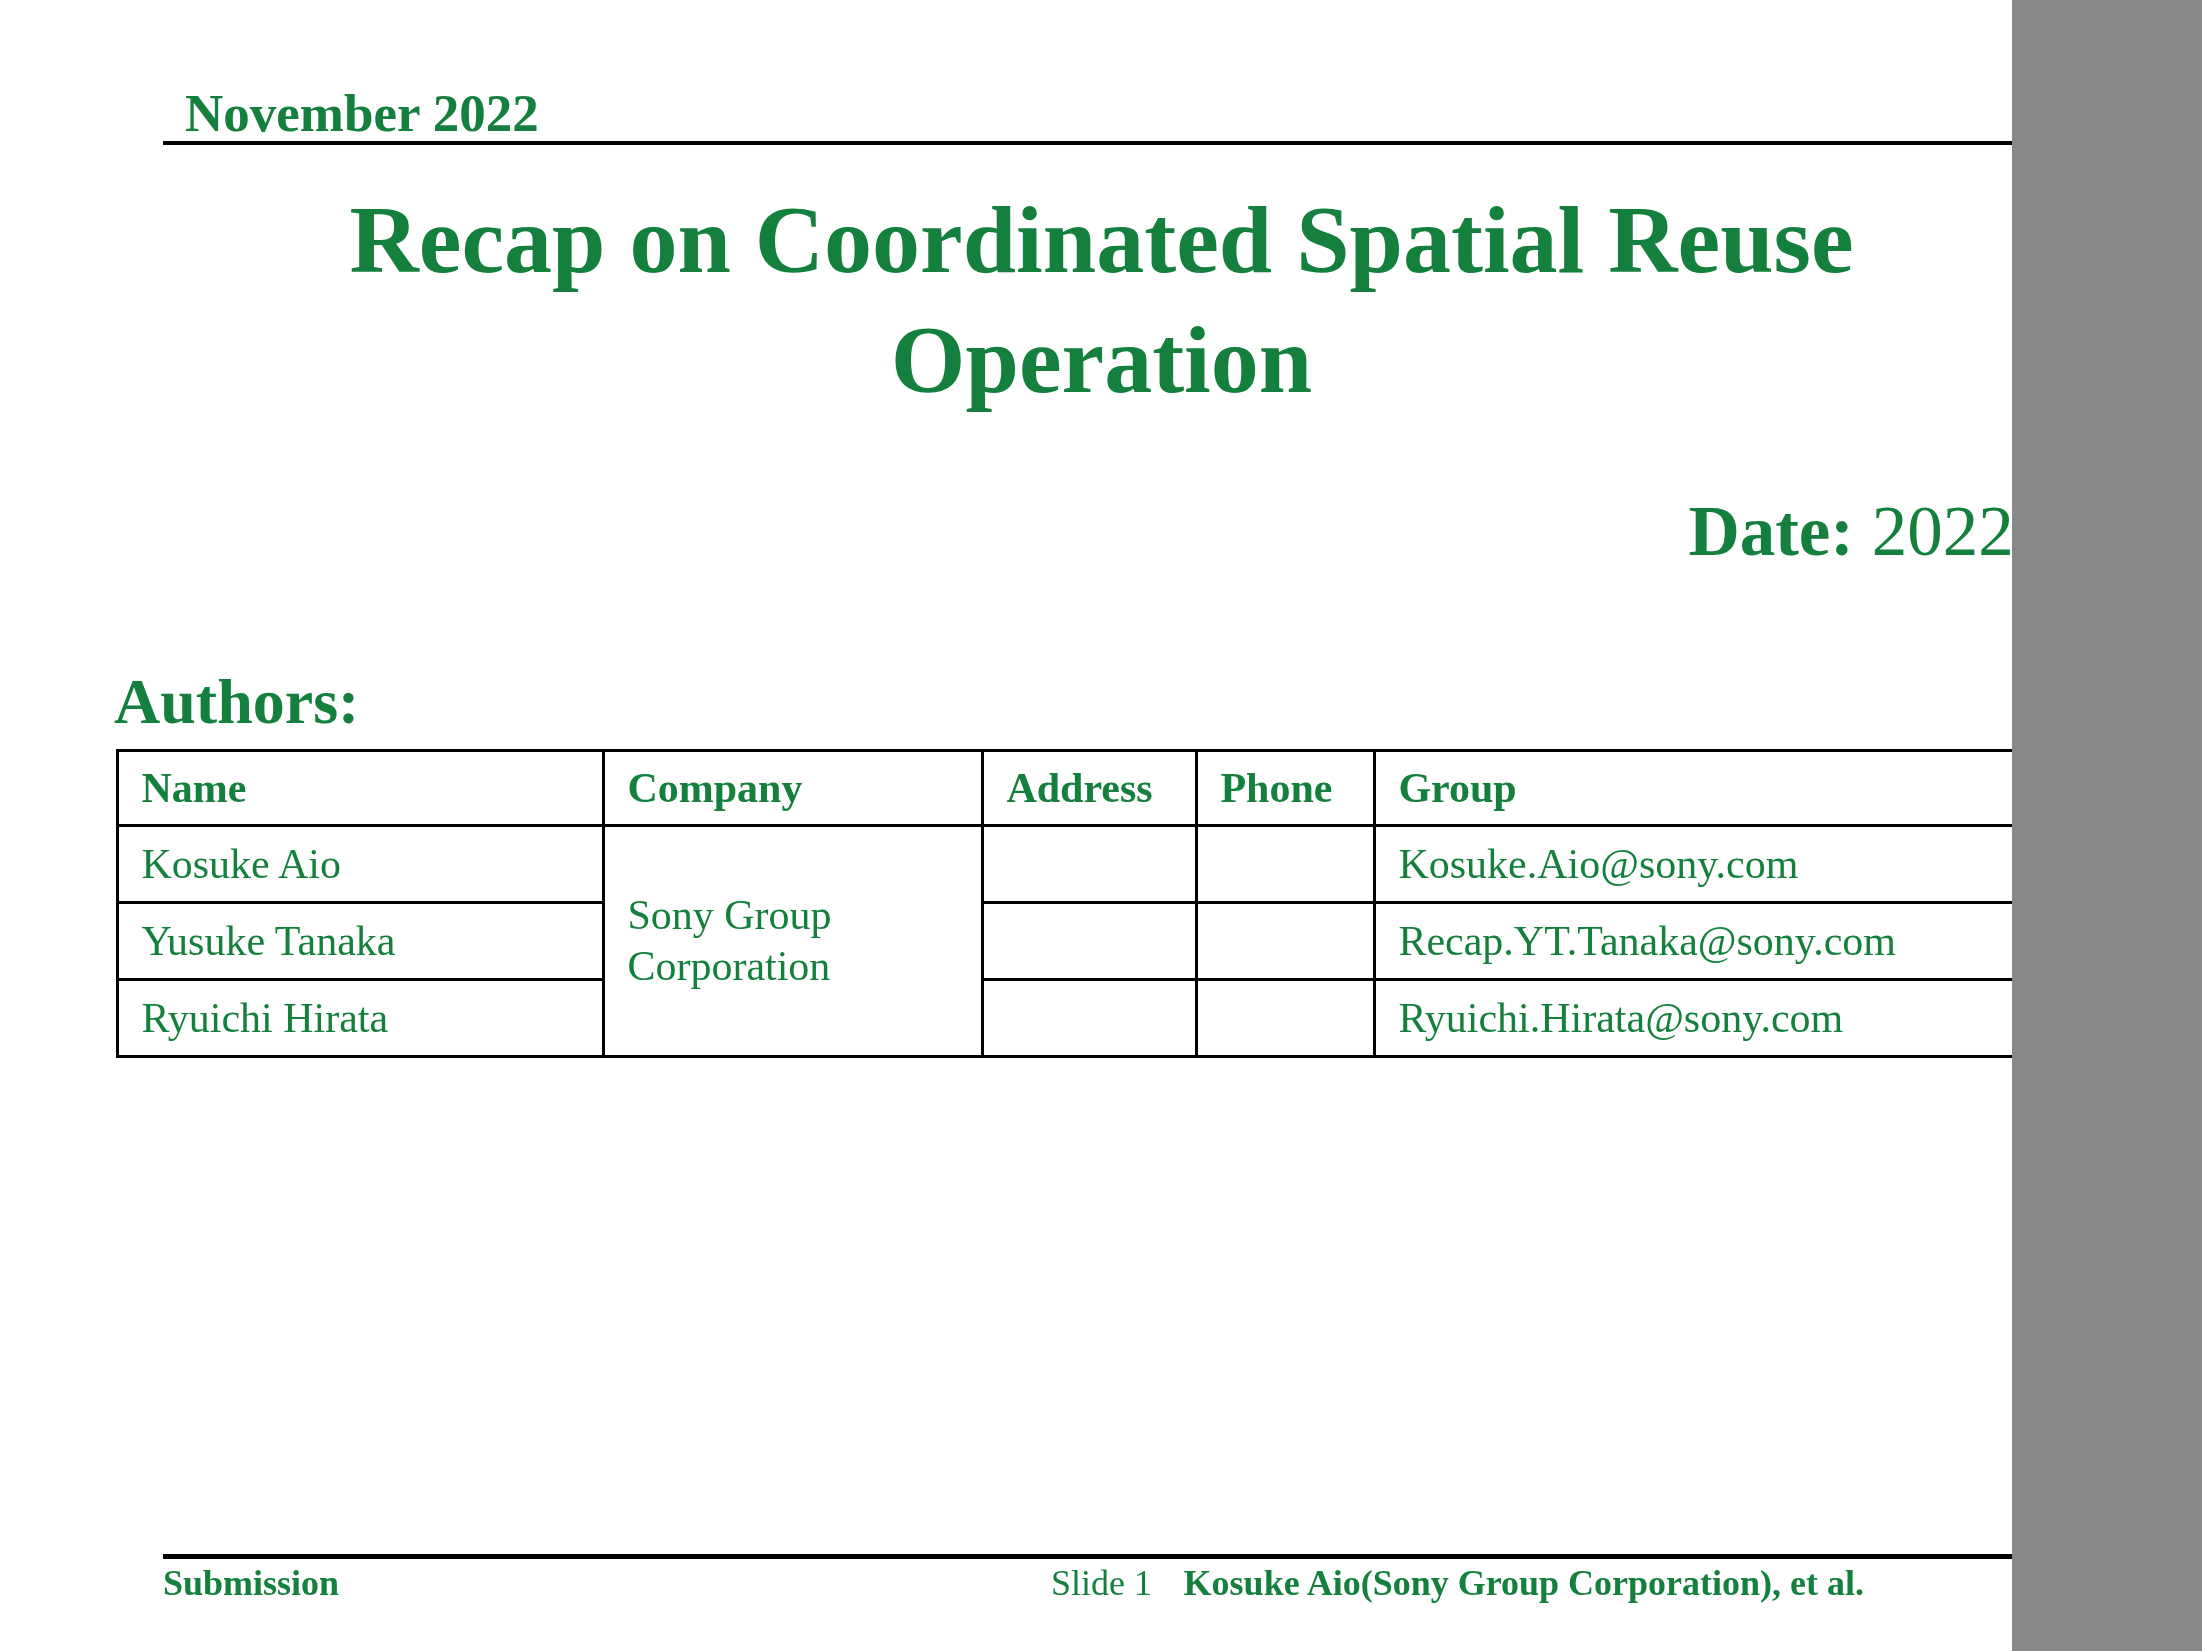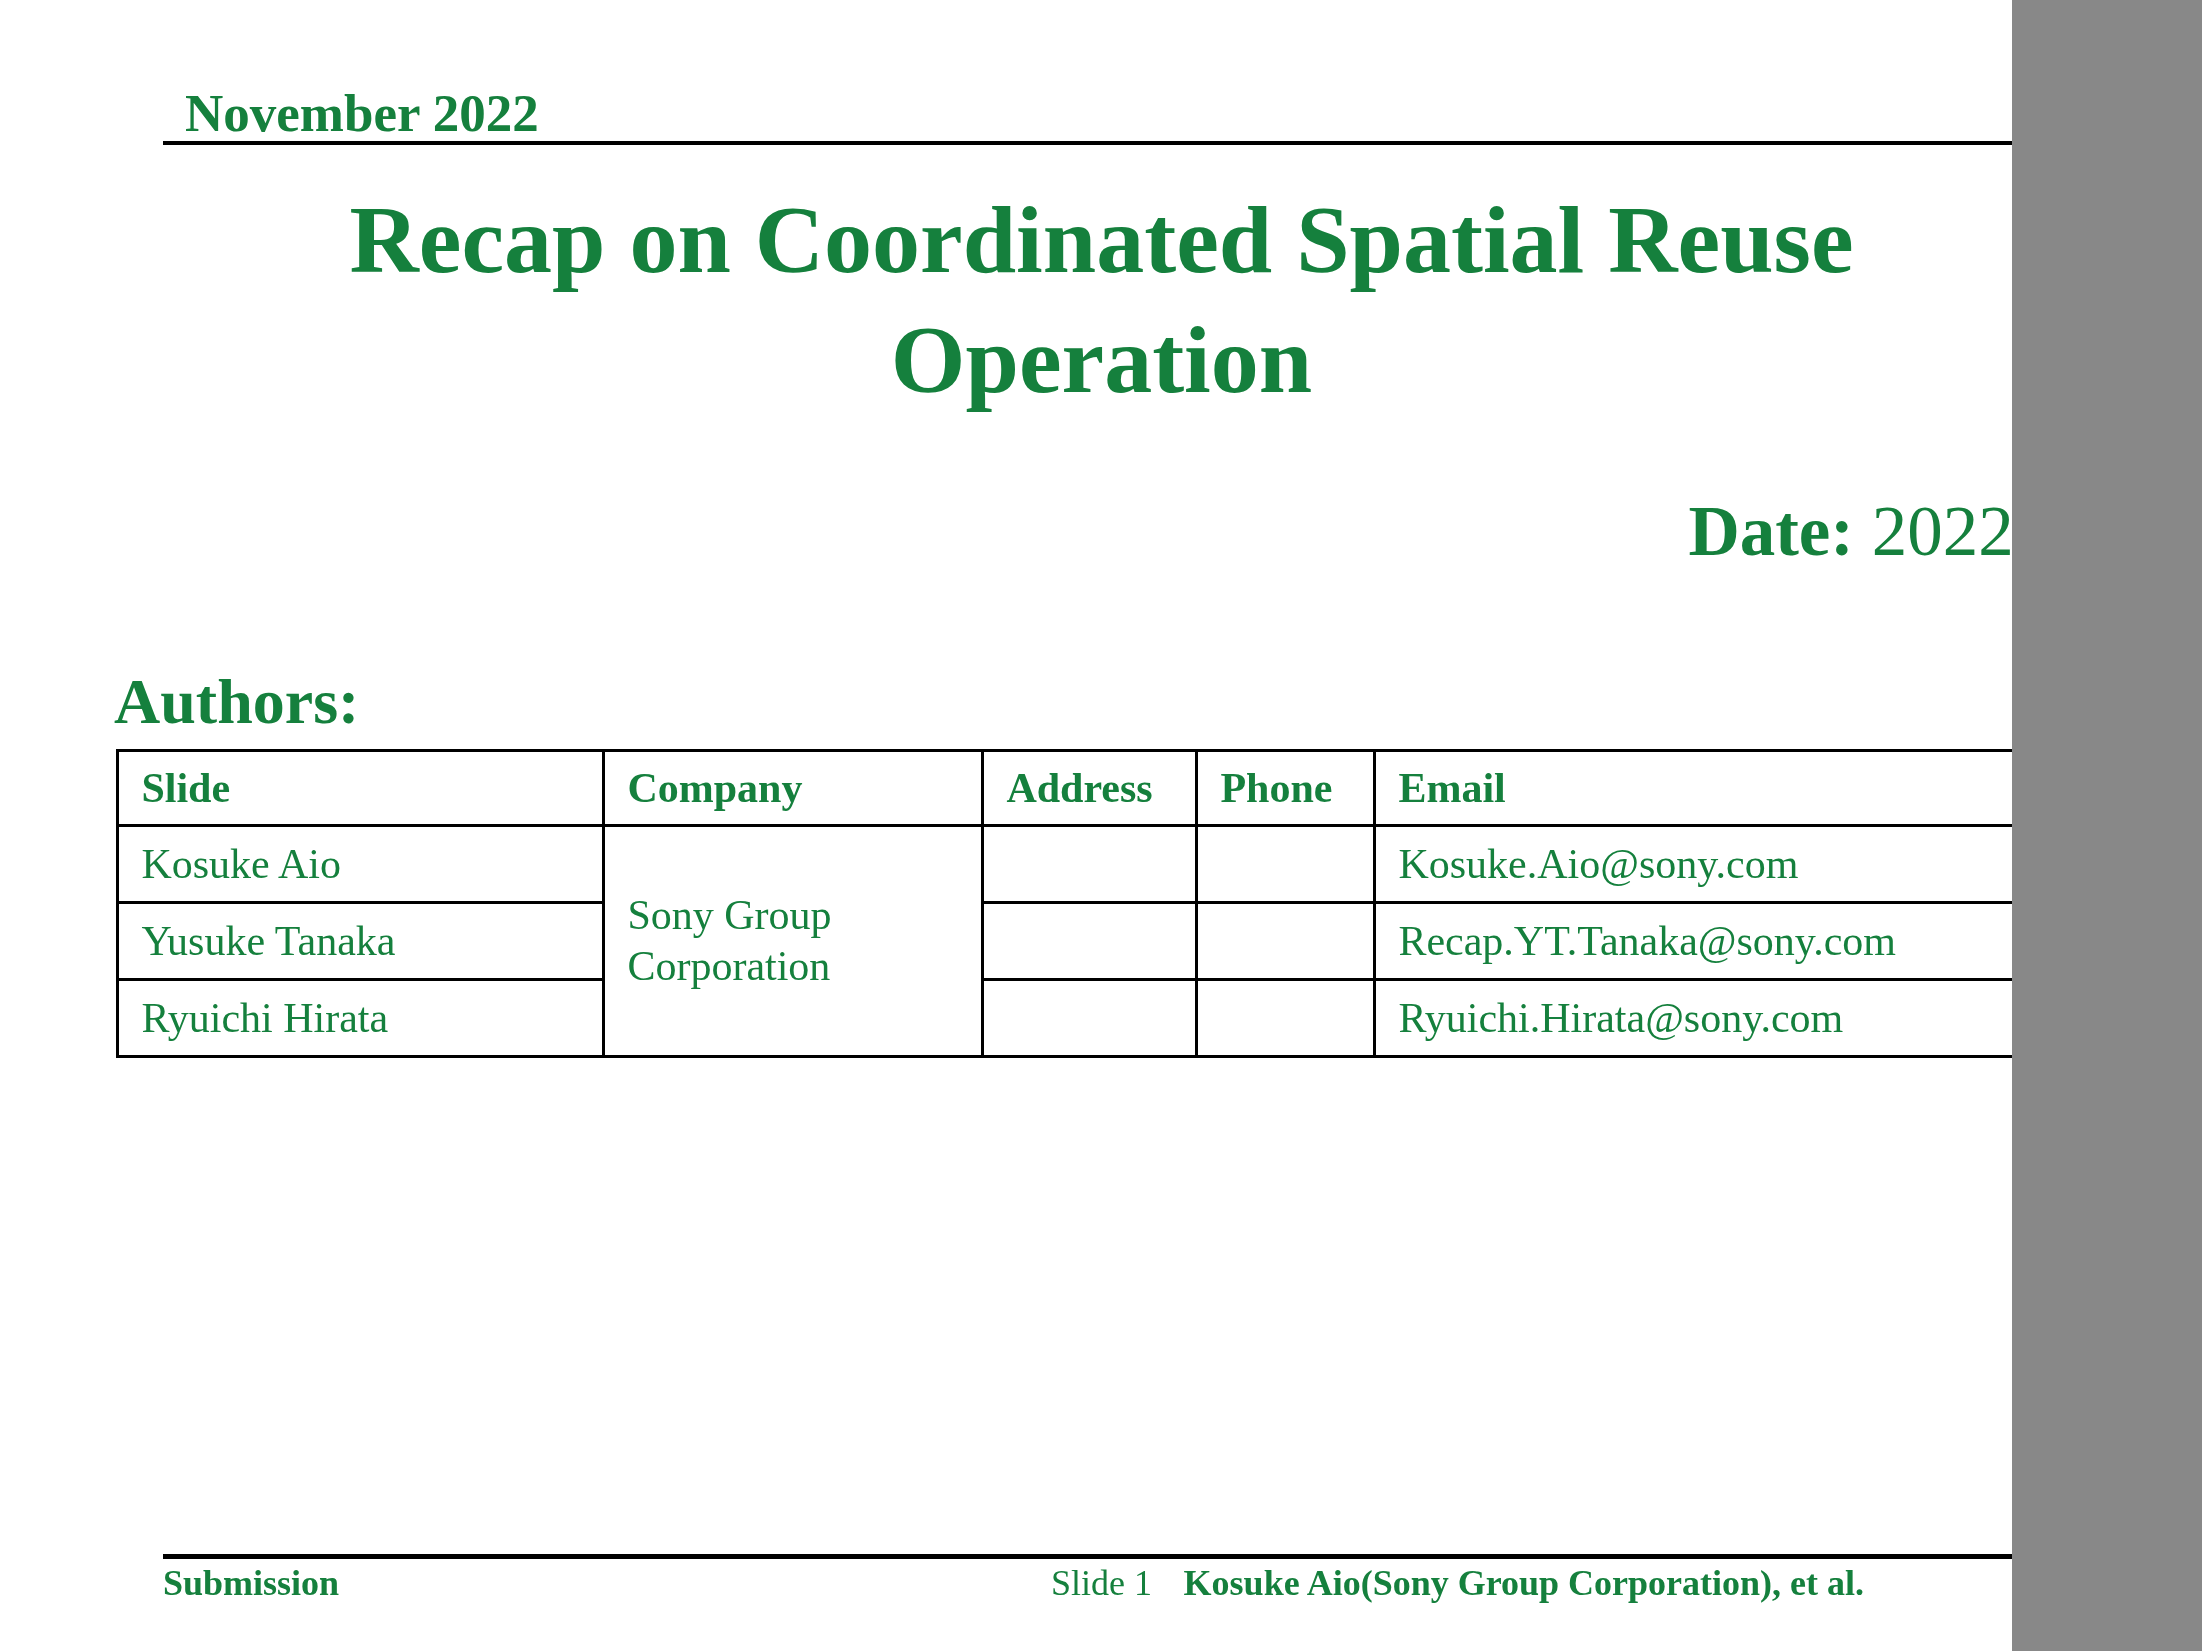--- a/index.html
+++ b/index.html
@@ -142,25 +142,25 @@
   <table class="authors-table">
     <colgroup>
       <col style="width:486px">
       <col style="width:379px">
       <col style="width:214px">
       <col style="width:178px">
       <col style="width:712px">
     </colgroup>
     <thead>
       <tr>
-        <th>Slide</th>
+        <th>Name</th>
         <th>Company</th>
         <th>Address</th>
         <th>Phone</th>
-        <th>Email</th>
+        <th>Group</th>
       </tr>
     </thead>
     <tbody>
       <tr>
         <td>Kosuke Aio</td>
         <td class="company-cell" rowspan="3">Sony Group Corporation</td>
         <td></td>
         <td></td>
         <td>Kosuke.Aio@sony.com</td>
       </tr>

